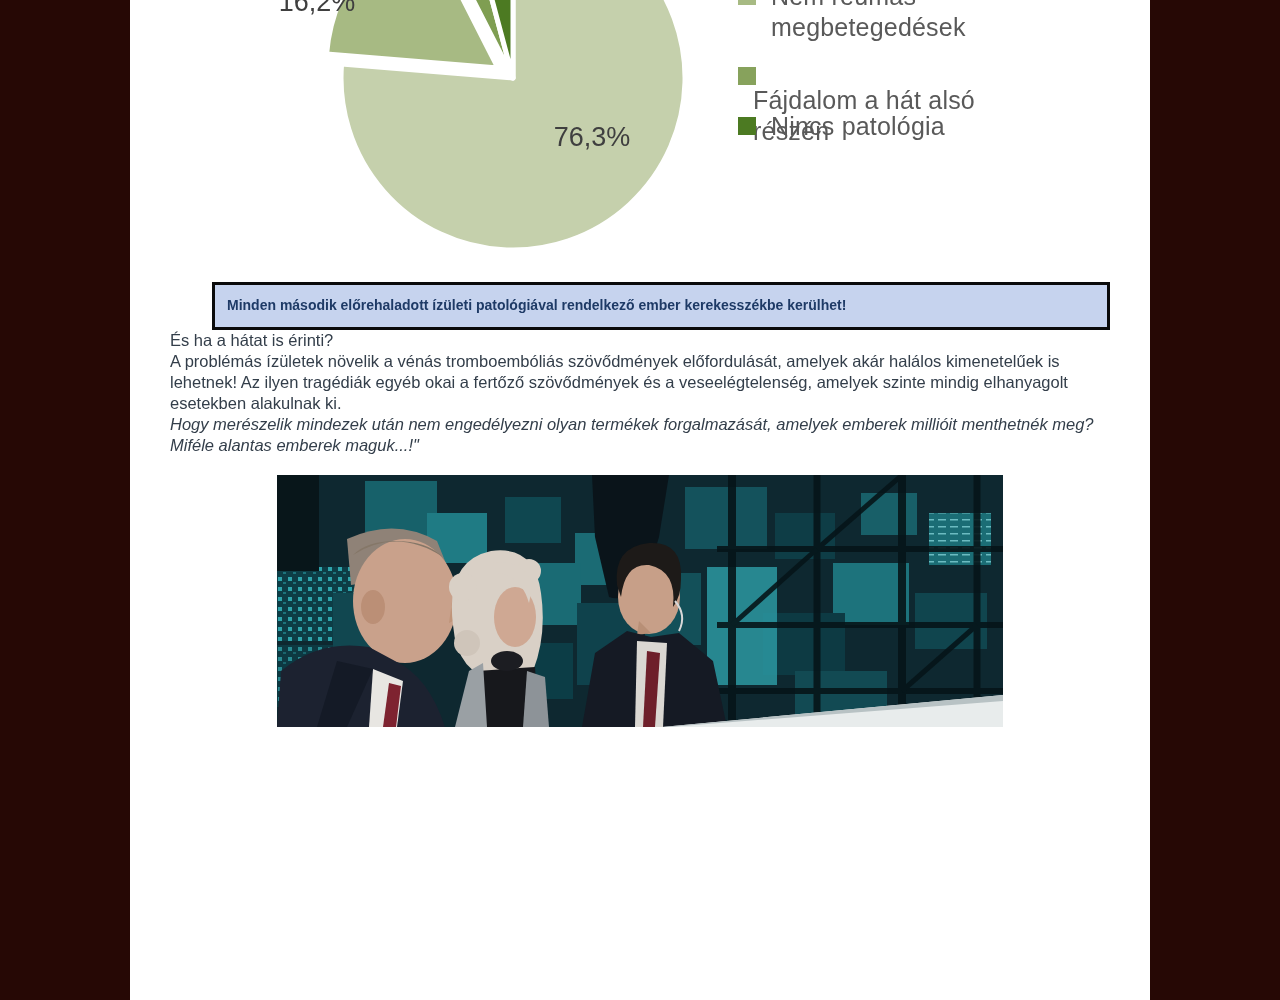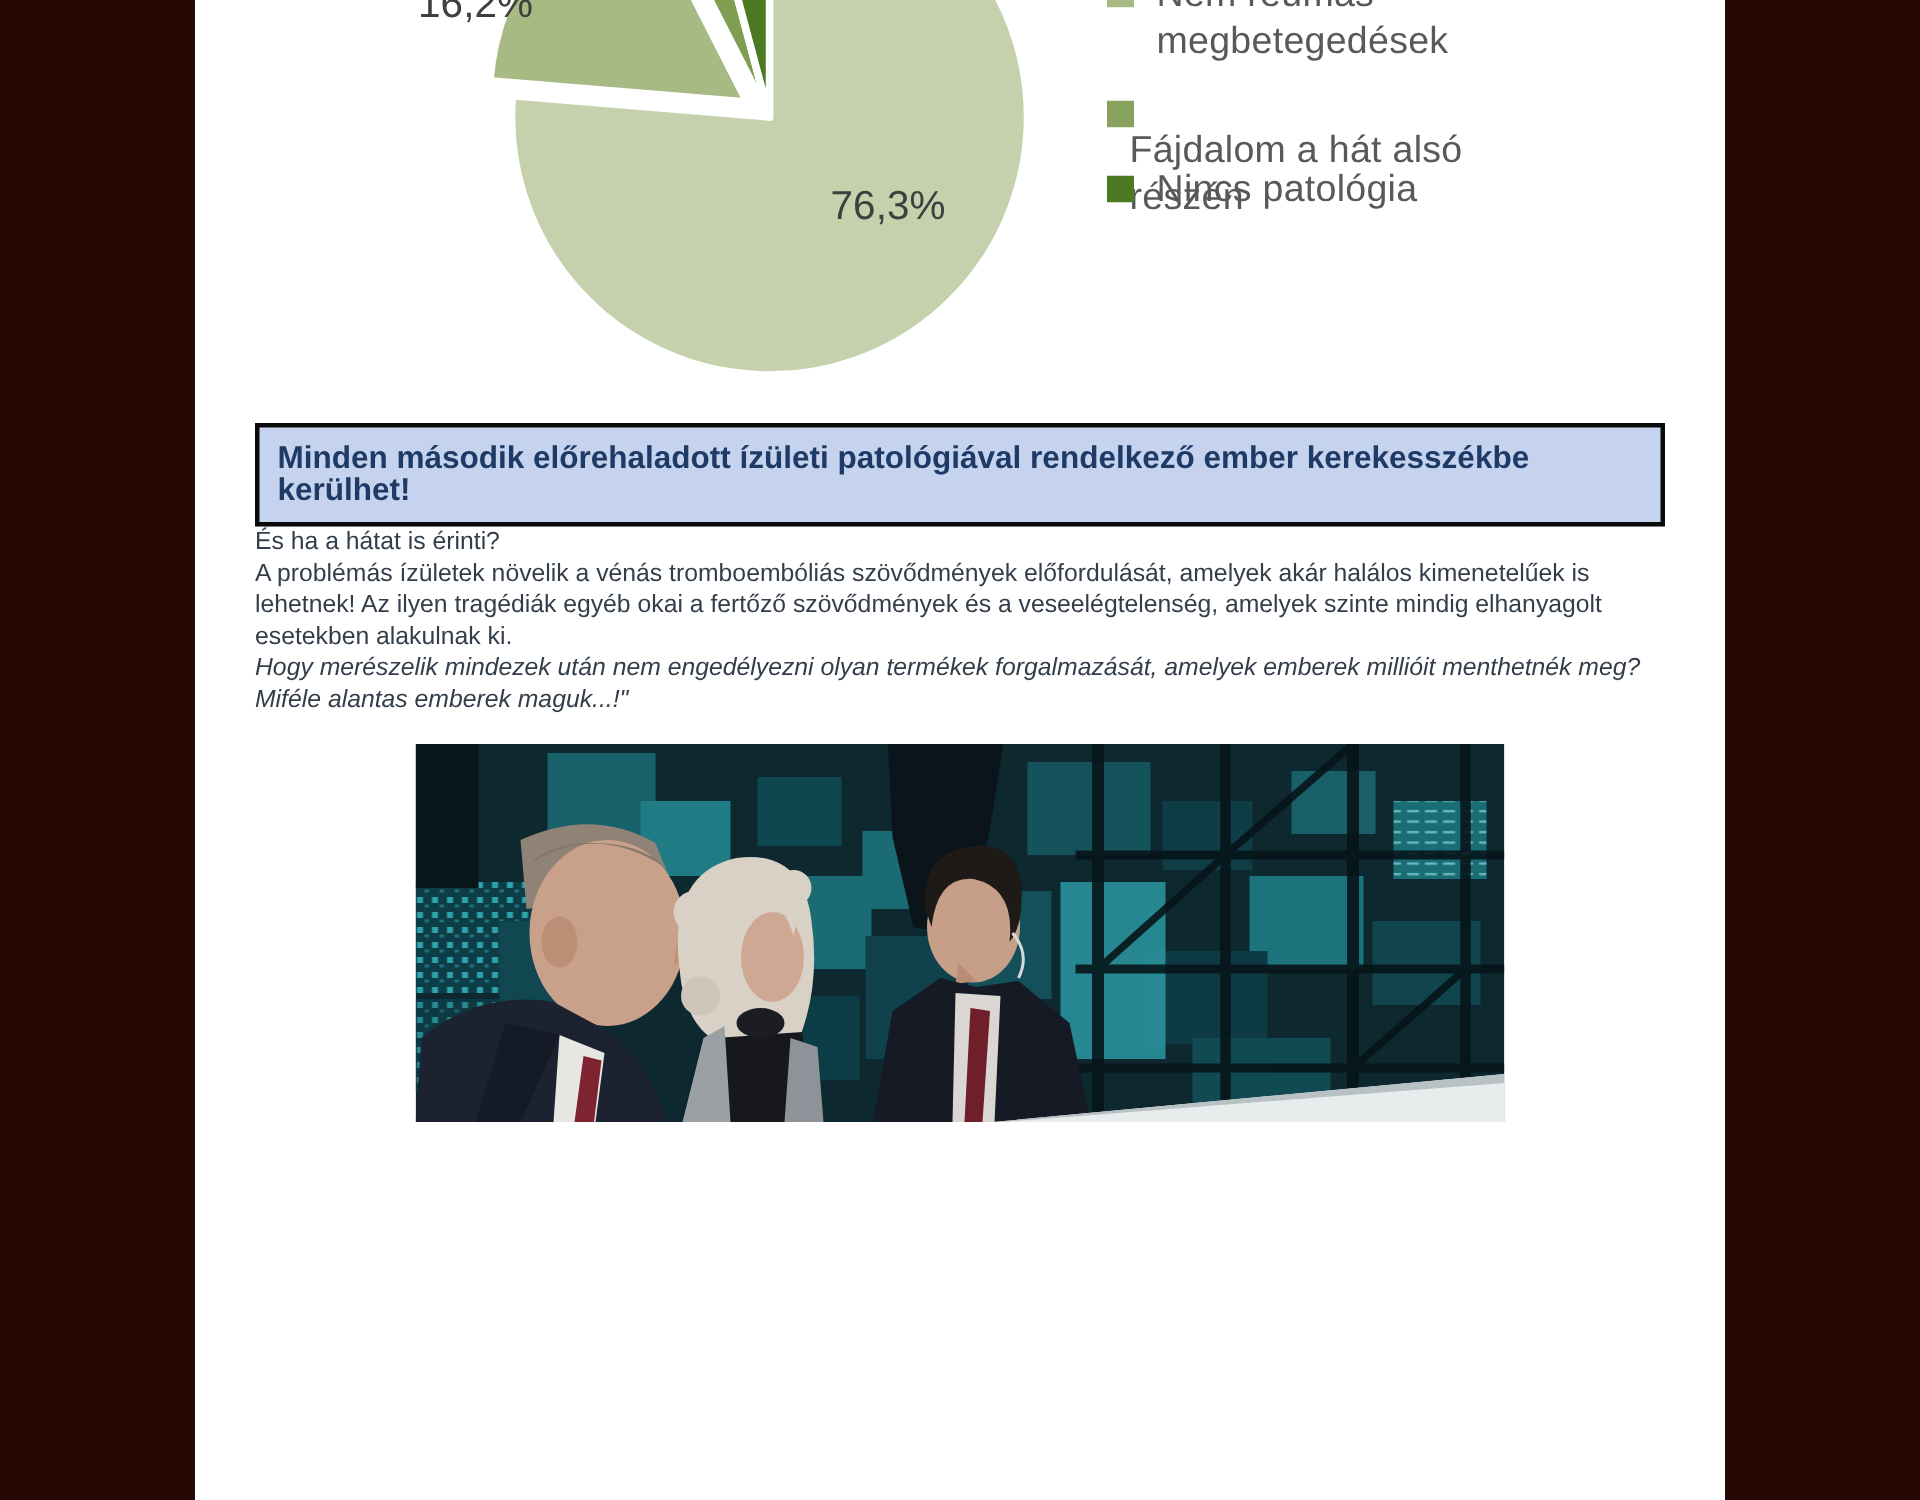--- a/index.html
+++ b/index.html
@@ -38,21 +38,21 @@
 
   
   .article { color:#333e4a; font-size:16.5px; line-height:21px; }
   .article p { margin:0; }
   .p-intro   { margin-top:28px; font-style:italic; }
   .highlight-box {
     margin-top:12px;
     border:3px solid #0a0a0a;
     background:#c6d3ee;
     padding:10px 12px 11px 12px;
-    font-weight:bold; font-size:21px; color:#1e3a66;
+    font-weight:bold; font-size:14px; color:#1e3a66;margin-left:42px;
   }
   .p-q1   { margin-top:15px; }
   .p-bed  { margin-top:21px; }
   .p-worst{ margin-top:20px; font-weight:bold; }
   .p-thr  { margin-top:22px; font-weight:normal; }
   .p-q2   { margin-top:24px; font-style:italic; }
   .p-sil  { margin-top:21px; }
 
   
   .studio-figure {

